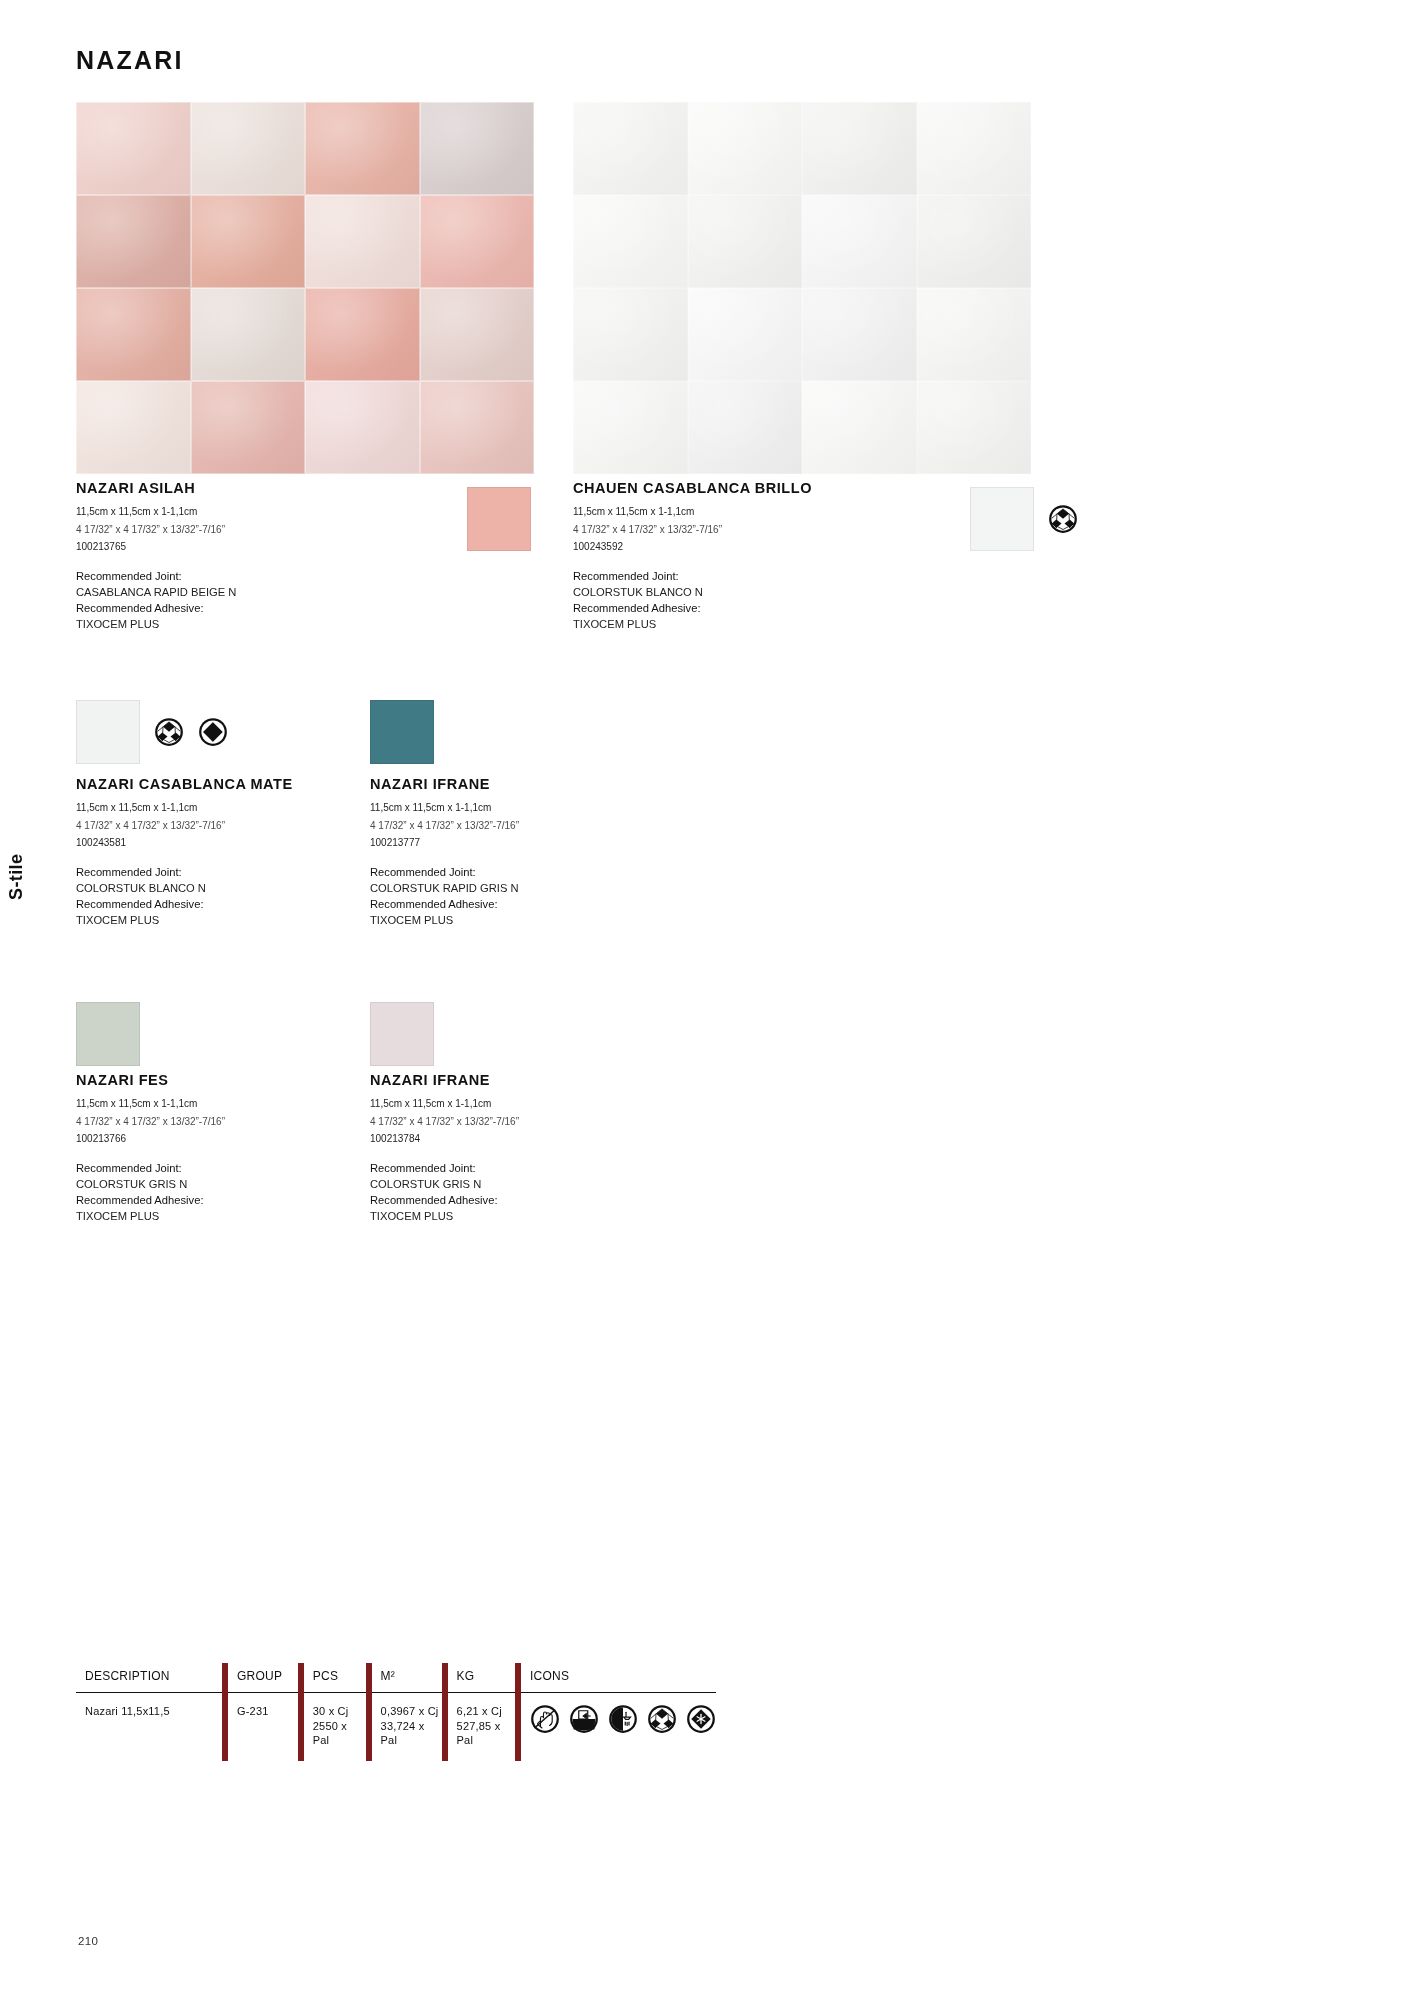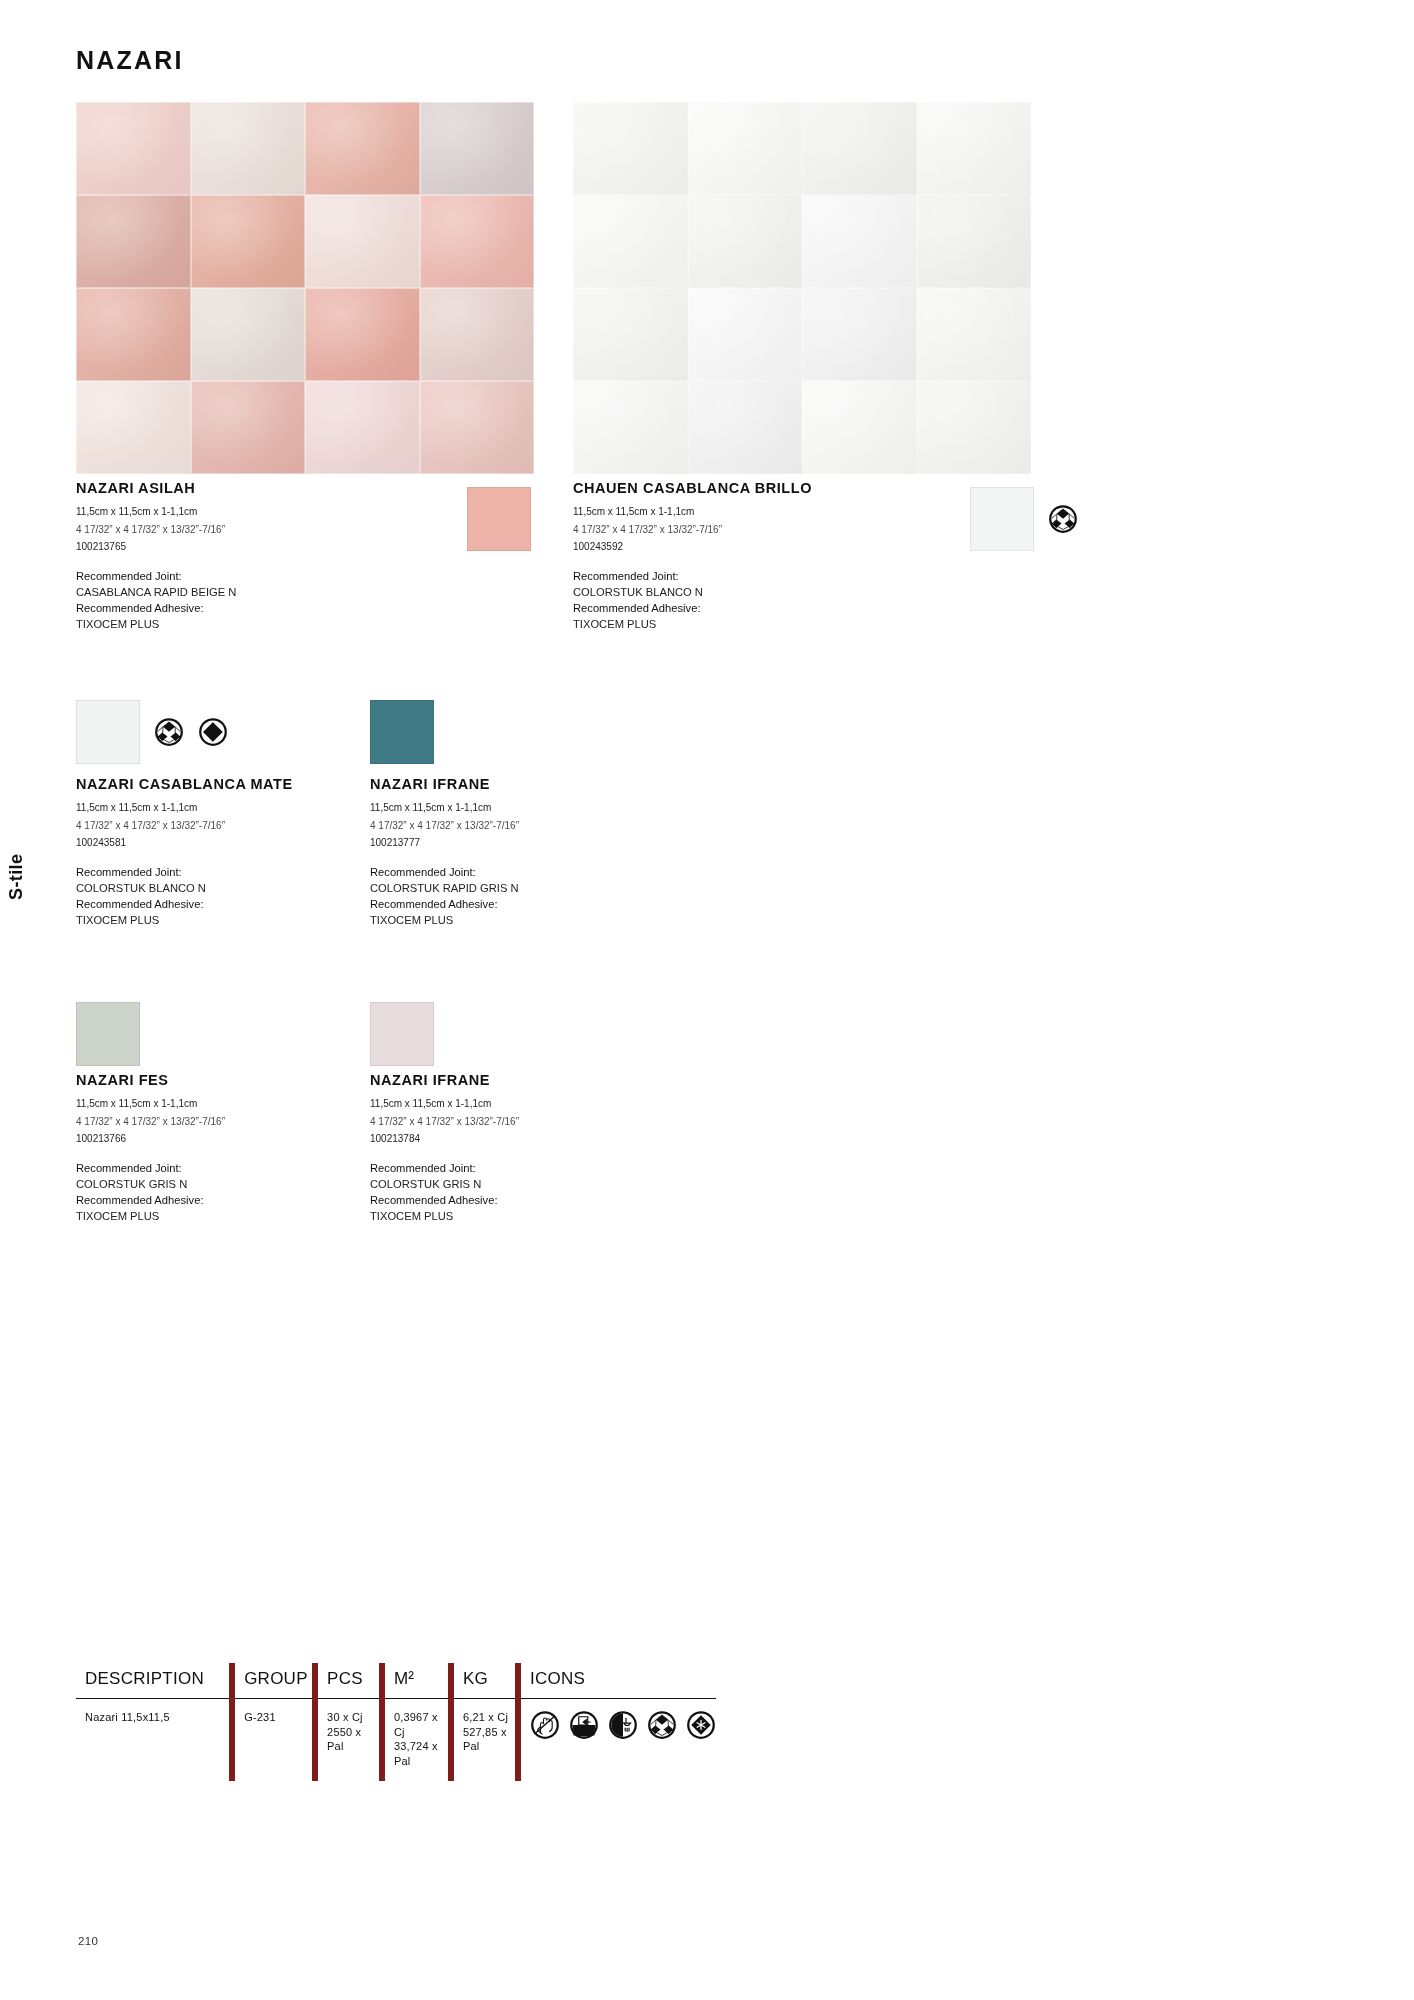--- a/index.html
+++ b/index.html
@@ -55,21 +55,21 @@
   .swatch-row{display:flex;align-items:center;gap:14px;}
 
   
   .icon-circle{width:30px;height:30px;flex:0 0 auto;display:inline-block;}
   .icon-circle svg{display:block;width:100%;height:100%;}
 
   
   .spec-table{position:absolute;left:76px;top:1663px;width:640px;}
   .spec-table table{border-collapse:collapse;width:100%;}
   .spec-table th{
-    font-size:17px;font-weight:normal;text-align:left;color:#111;
+    font-size:12px;font-weight:normal;text-align:left;color:#111;
     padding:6px 0 9px 9px;vertical-align:bottom;letter-spacing:.25px;
   }
   .spec-table td{
     font-size:11px;color:#111;padding:11px 0 13px 9px;vertical-align:top;
     line-height:14.6px;letter-spacing:.2px;
   }
   .spec-table thead tr{border-bottom:1.4px solid #111;}
   .spec-table .vline{border-left:6px solid #7f1d1d;}
   .icon-cell{padding-left:9px !important;}
   .icon-cell .icons-wrap{display:flex;align-items:center;gap:9px;}

